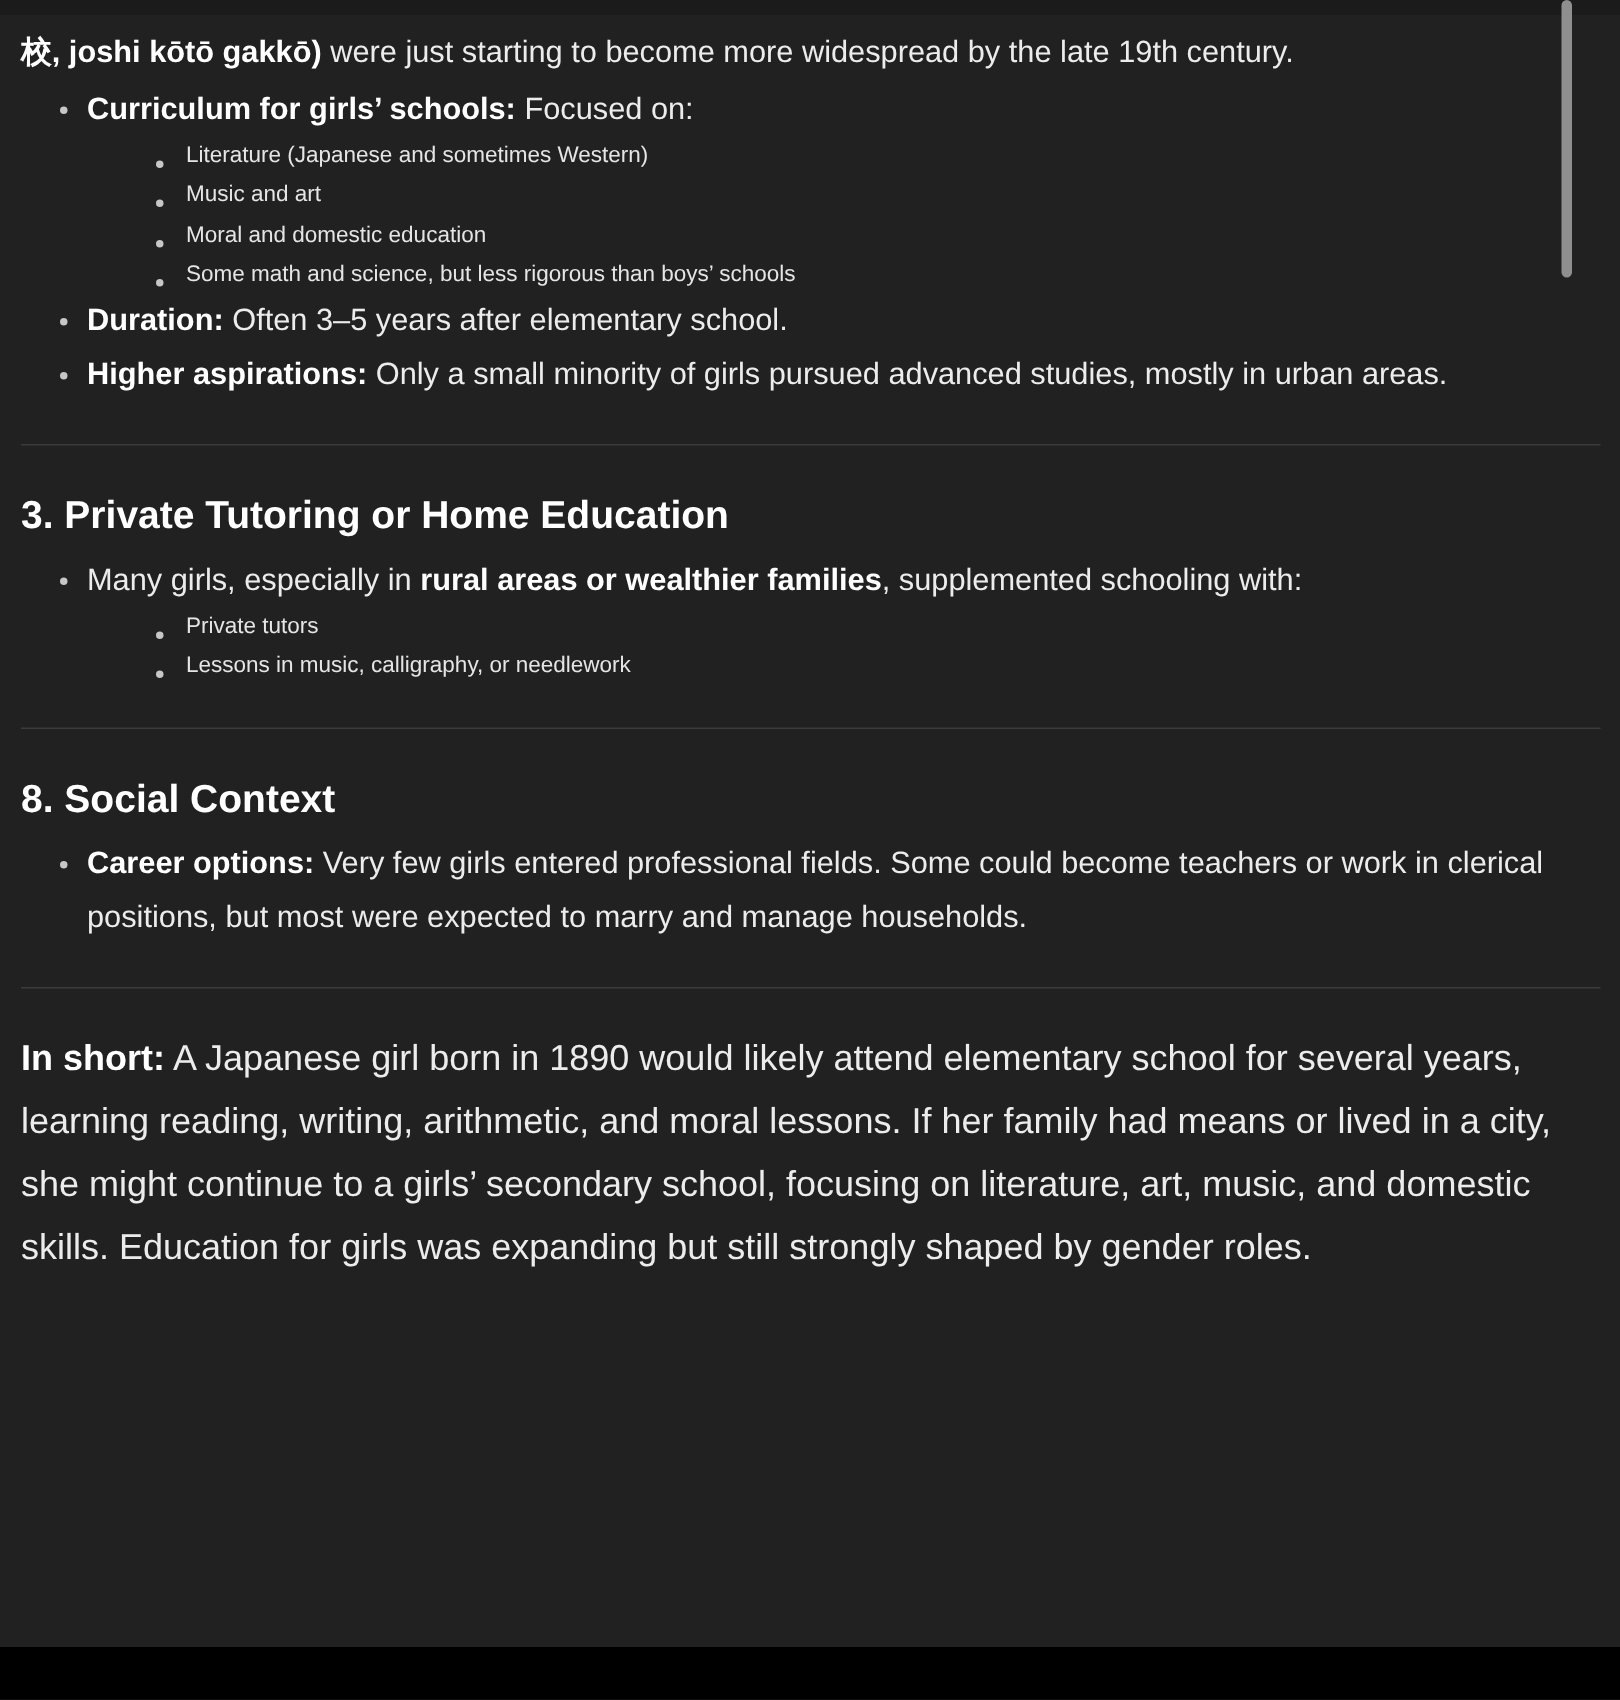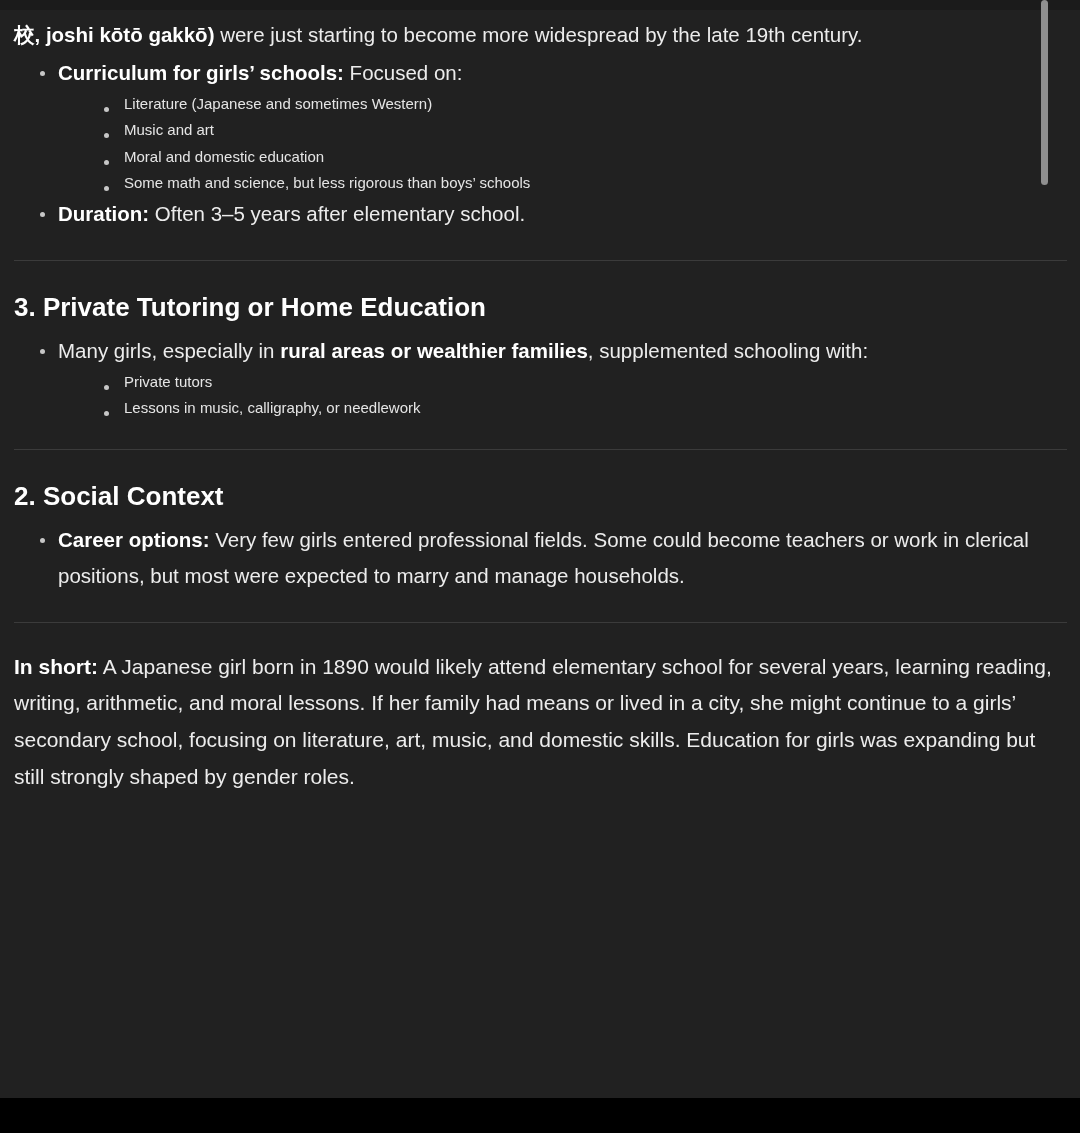--- a/index.html
+++ b/index.html
@@ -123,21 +123,21 @@
     margin: 30px 0 8px 0;
     line-height: 1.3;
   }
   hr.sep {
     border: none;
     border-top: 1px solid #3b3b3b;
     margin: 28px 0 0 0;
   }
   p.summary {
     margin: 26px 0 0 0;
-    font-size: 21px;
+    font-size: 24px;
     line-height: 1.75;
     color: #ececec;
   }
 </style>
 </head>
 <body>
 
 <div class="screen">
 
   <div class="top-strip"></div>
@@ -155,38 +155,41 @@
           <ul class="sub">
             <li class="l2">Literature (Japanese and sometimes Western)</li>
             <li class="l2">Music and art</li>
             <li class="l2">Moral and domestic education</li>
             <li class="l2">Some math and science, but less rigorous than boys’ schools</li>
           </ul>
         </li>
         <li class="l1">
           <b>Duration:</b><span> Often 3–5 years after elementary school.</span>
         </li>
+        <li class="l1">
+          <b>Higher aspirations:</b><span> Only a small minority of girls pursued advanced studies, mostly in urban areas.</span>
+        </li>
       </ul>
 
       <hr class="sep">
 
       <h3 class="section">3. Private Tutoring or Home Education</h3>
       <ul>
         <li class="l1">
           <span>Many girls, especially in </span><b>rural areas or wealthier families</b><span>, supplemented schooling with:</span>
           <ul class="sub">
             <li class="l2">Private tutors</li>
             <li class="l2">Lessons in music, calligraphy, or needlework</li>
           </ul>
         </li>
       </ul>
 
       <hr class="sep">
 
-      <h3 class="section">2. Social Context</h3>
+      <h3 class="section">8. Social Context</h3>
       <ul>
         <li class="l1">
           <b>Career options:</b><span> Very few girls entered professional fields. Some could become teachers or work in clerical positions, but most were expected to marry and manage households.</span>
         </li>
       </ul>
 
       <hr class="sep">
 
       <p class="summary">
         <b>In short:</b><span> A Japanese girl born in 1890 would likely attend elementary school for several years, learning reading, writing, arithmetic, and moral lessons. If her family had means or lived in a city, she might continue to a girls’ secondary school, focusing on literature, art, music, and domestic skills. Education for girls was expanding but still strongly shaped by gender roles.</span>

